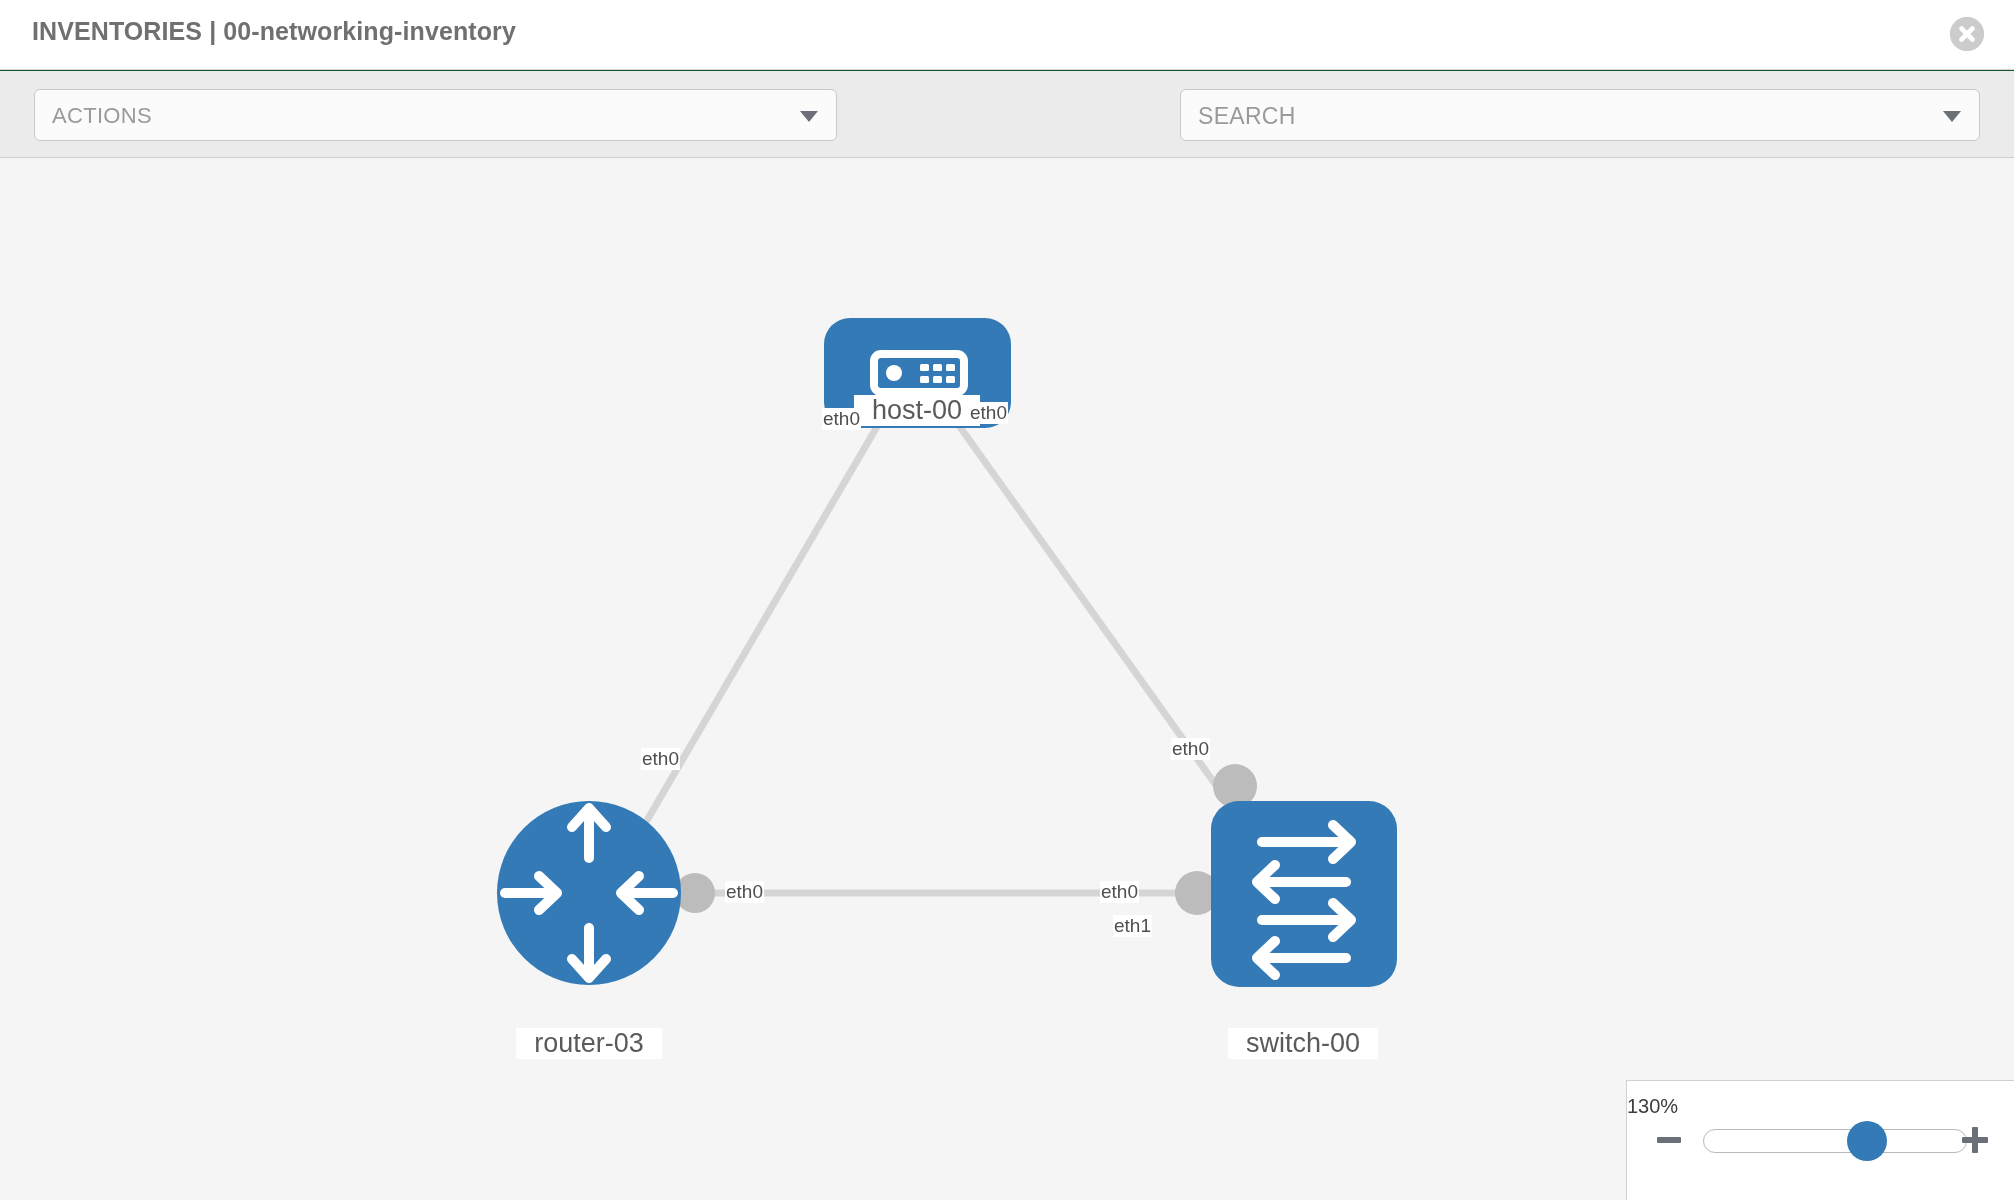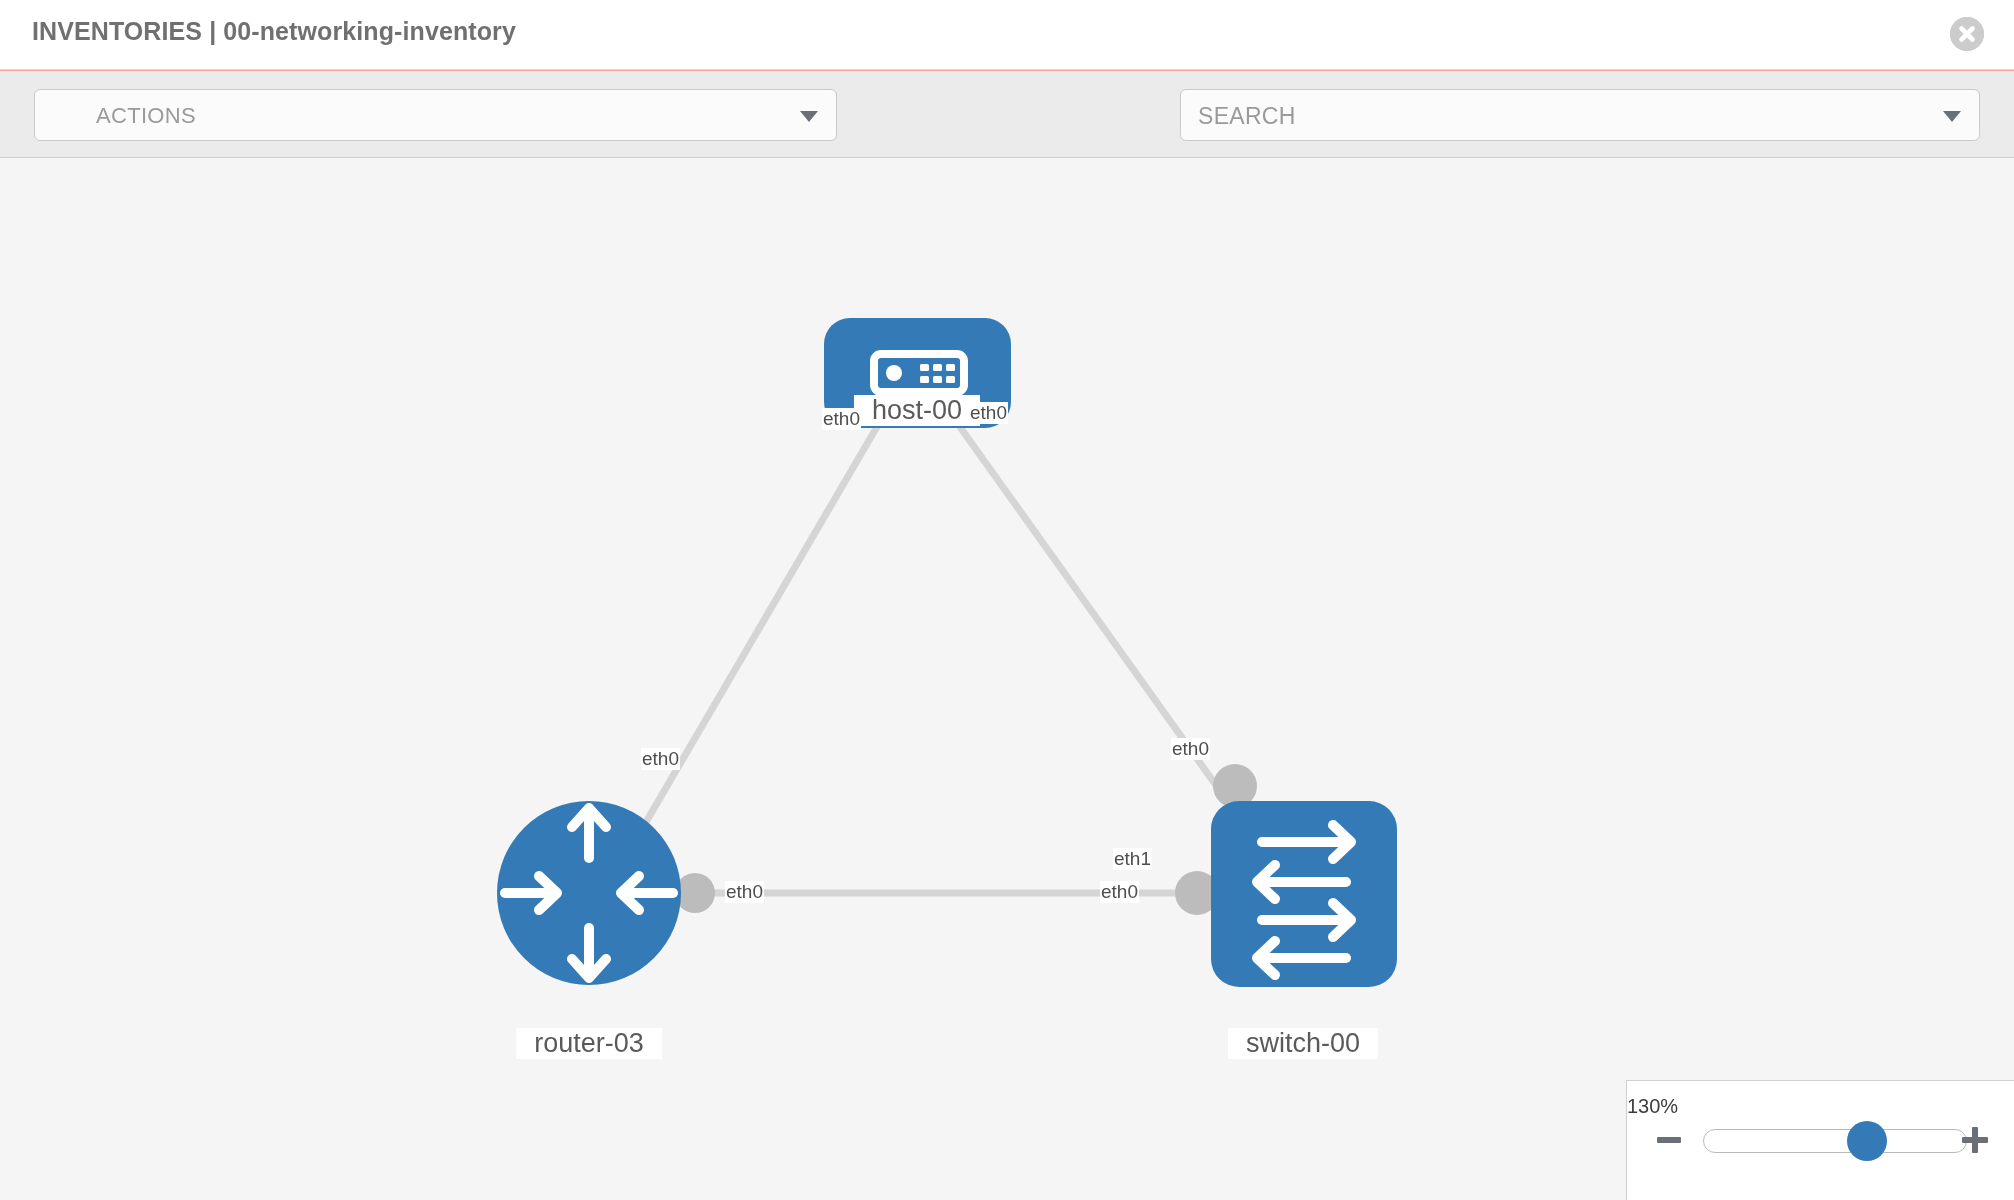--- a/index.html
+++ b/index.html
@@ -2,21 +2,21 @@
 <html><head>
 <meta charset="utf-8">
 <style>
   * { box-sizing: border-box; margin: 0; padding: 0; }
   html, body {
     width: 2014px; height: 1200px;
     background: #ffffff;
     font-family: "Liberation Sans", sans-serif;
     overflow: hidden;
   }
-  #app { position: relative; width: 2014px; height: 1200px; background: #fca5a5; }
+  #app { position: relative; width: 2014px; height: 1200px; background: #14532d; }
 
   
   .header {
     position: absolute; left: 0; top: 0; width: 2014px; height: 70px;
     background: #ffffff;
     border-bottom: 1px solid #d7d7d7;
   }
   .header-title {
     position: absolute; left: 32px; top: 17px;
     font-size: 25px; font-weight: bold; color: #707070;
@@ -38,21 +38,21 @@
   .actions-select {
     position: absolute; left: 34px; top: 18px;
     width: 803px; height: 52px;
     background: #fbfbfb;
     border: 1px solid #c9c9c9;
     border-radius: 6px;
     cursor: pointer;
   }
   .actions-select .label {
     position: absolute; left: 17px; top: 13px;
-    font-size: 22px; color: #9a9a9a; letter-spacing: 0.3px; margin-left: 44px;
+    font-size: 22px; color: #9a9a9a; letter-spacing: 0.3px;
   }
   .caret {
     position: absolute; right: 18px; top: 21px;
     width: 0; height: 0;
     border-left: 9px solid transparent;
     border-right: 9px solid transparent;
     border-top: 11px solid #6b7078;
   }
   .tool-icon {
     position: absolute; top: 92px;
@@ -263,21 +263,21 @@
     <div class="node-label" style="left:1303px; top:870px;">switch-00</div>
 
     <div class="iface-label" style="left:822px; top:250px;">eth0</div>
     <div class="iface-label" style="left:969px; top:244px;">eth0</div>
 
     <div class="iface-label" style="left:641px; top:590px;">eth0</div>
     <div class="iface-label" style="left:1171px; top:580px;">eth0</div>
 
     <div class="iface-label" style="left:725px; top:723px;">eth0</div>
     <div class="iface-label" style="left:1100px; top:723px;">eth0</div>
-    <div class="iface-label" style="left:1113px; top:690px;text-align:center;">eth1</div>
+    <div class="iface-label" style="left:1113px; top:757px;text-align:center;">eth1</div>
 
   </div>
 
   <div class="zoom-panel">
     <div class="zoom-value">130%</div>
     <div class="zoom-minus"></div>
     <div class="zoom-track"></div>
     <div class="zoom-thumb" style="left: 219.68px;"></div>
     <div class="zoom-plus"></div>
   </div>

